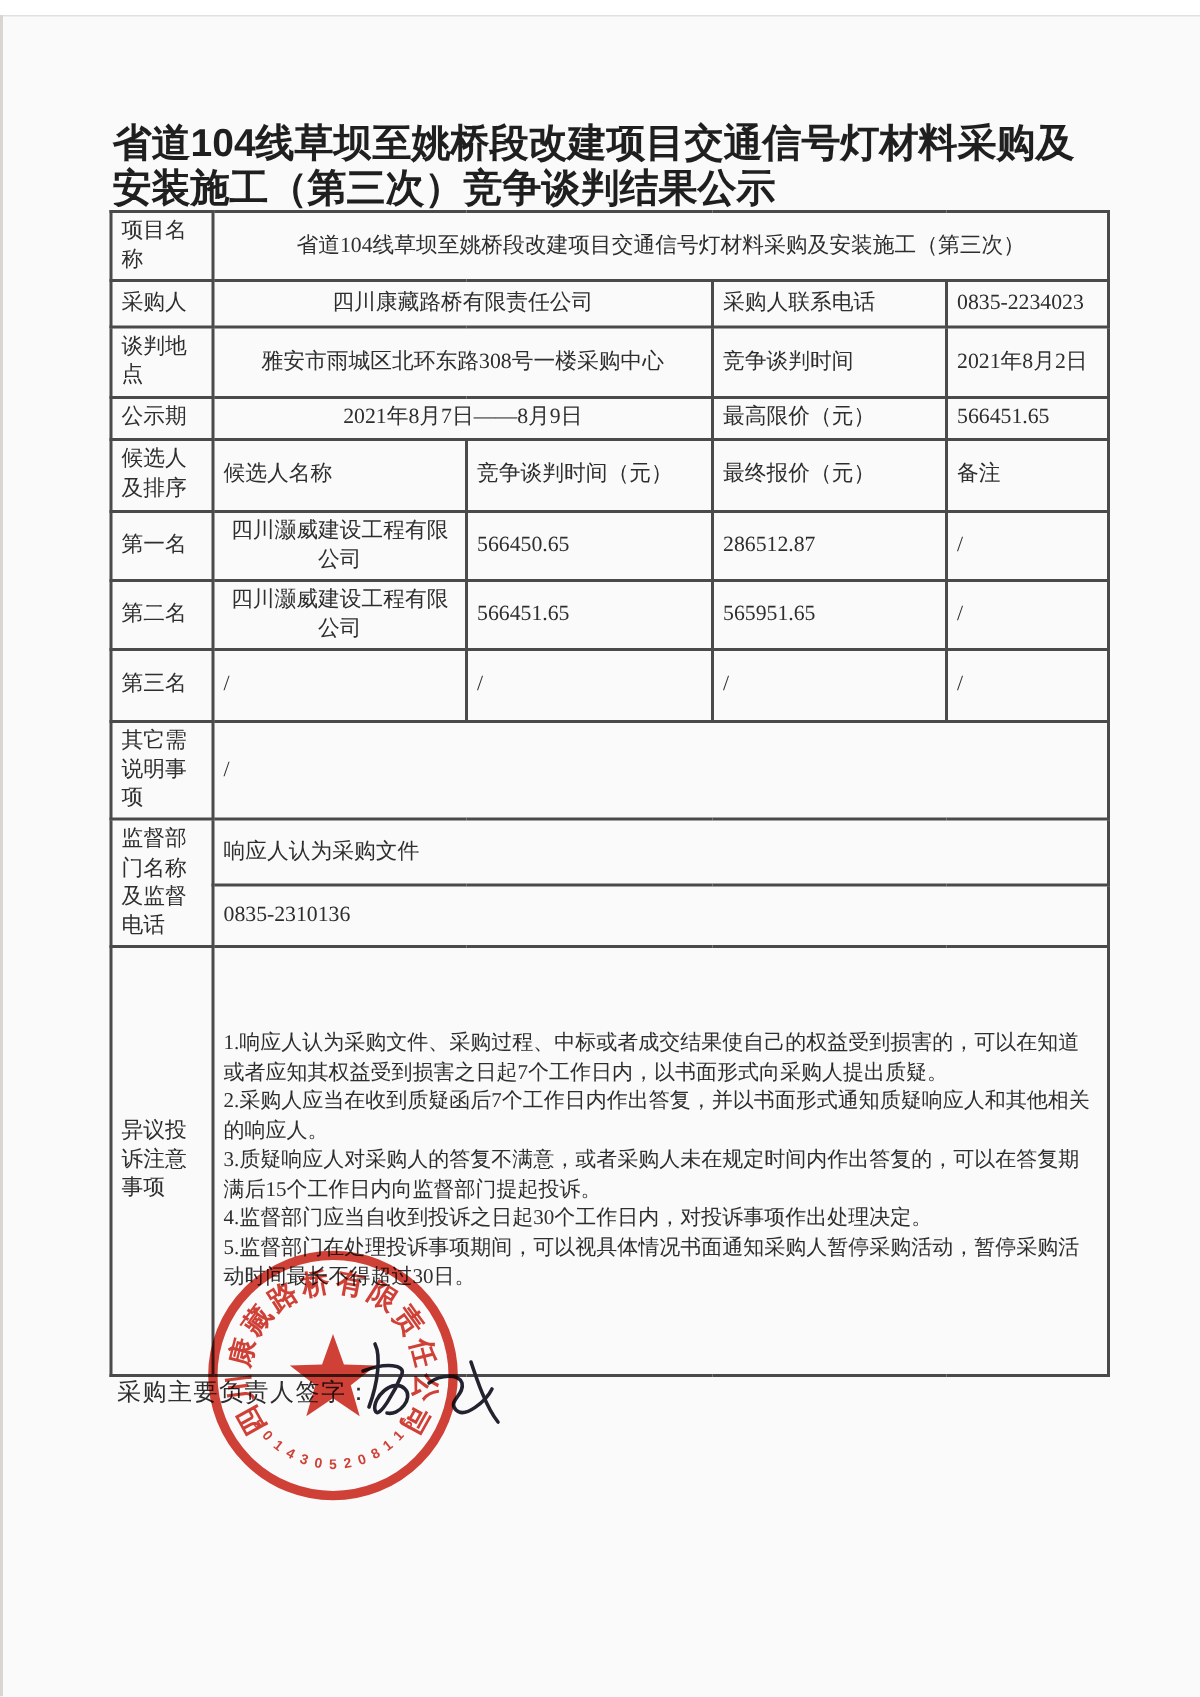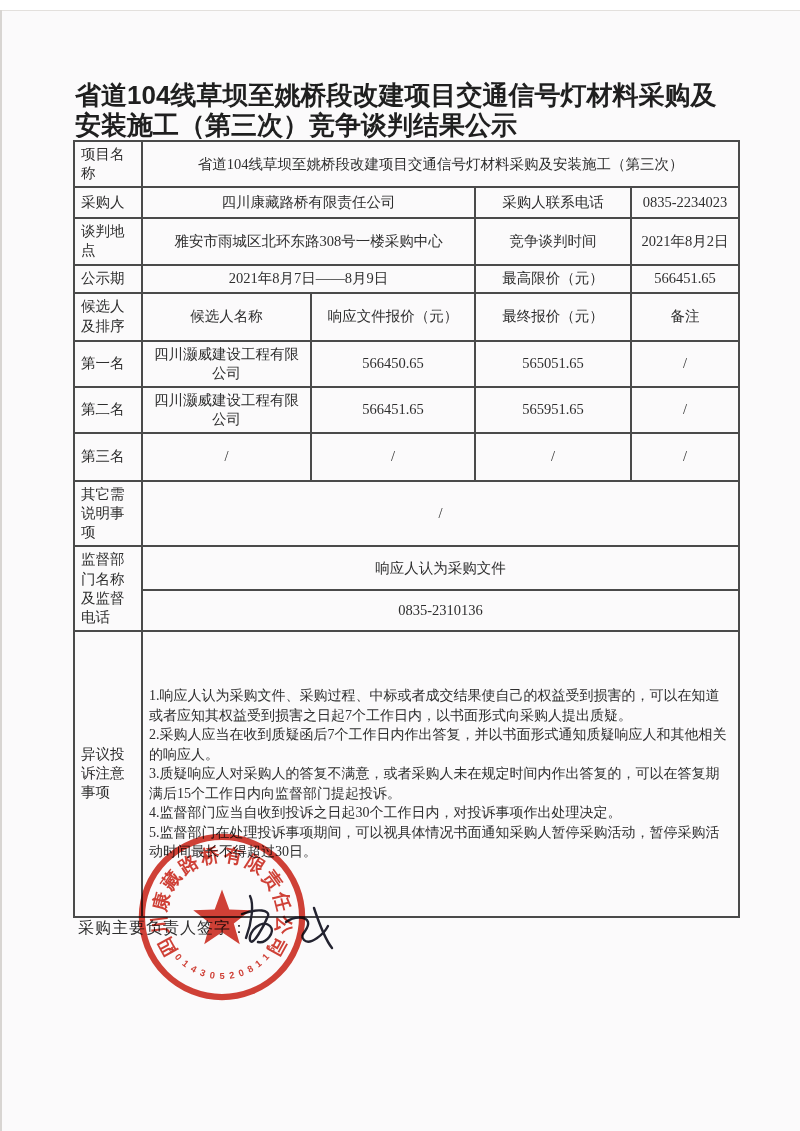--- a/index.html
+++ b/index.html
@@ -22,21 +22,21 @@
     position:absolute;left:73px;top:140px;width:665px;
     border-collapse:collapse;table-layout:fixed;
   }
   table.main td{
     border:2px solid #4a4a4a;
     font-size:14.5px;line-height:1.32;
     padding:3px 6px;vertical-align:middle;
     word-break:break-all;
   }
   td.lab{padding-left:4px;padding-right:2px;}
-  td.c{text-align:center;}
+  td.c{text-align:left;}
   td.l{text-align:center;}
   td.dispute-cell{vertical-align:middle;padding:10px 8px 14px 8px;}
   .dispute-cell p{margin:0;font-size:14px;line-height:19.5px;}
 
   .sign-label{
     position:absolute;left:78px;top:918px;
     font-size:16px;color:#2e2e2e;letter-spacing:1px;
   }
   .signature{position:absolute;left:228px;top:882px;}
   .seal{
@@ -85,30 +85,30 @@
   <tr style="height:28px">
     <td class="lab">公示期</td>
     <td class="l" colspan="2">2021年8月7日——8月9日</td>
     <td class="c">最高限价（元）</td>
     <td class="c">566451.65</td>
   </tr>
 
   <tr style="height:48px">
     <td class="lab">候选人及排序</td>
     <td class="c">候选人名称</td>
-    <td class="c">响应文件报价（元）</td>
+    <td class="c">竞争谈判时间（元）</td>
     <td class="c">最终报价（元）</td>
     <td class="c">备注</td>
   </tr>
 
   <tr style="height:46px">
     <td class="lab">第一名</td>
     <td class="l">四川灏威建设工程有限公司</td>
     <td class="c">566450.65</td>
-    <td class="c">565051.65</td>
+    <td class="c">286512.87</td>
     <td class="c">/</td>
   </tr>
 
   <tr style="height:42px">
     <td class="lab">第二名</td>
     <td class="l">四川灏威建设工程有限公司</td>
     <td class="c">566451.65</td>
     <td class="c">565951.65</td>
     <td class="c">/</td>
   </tr>

